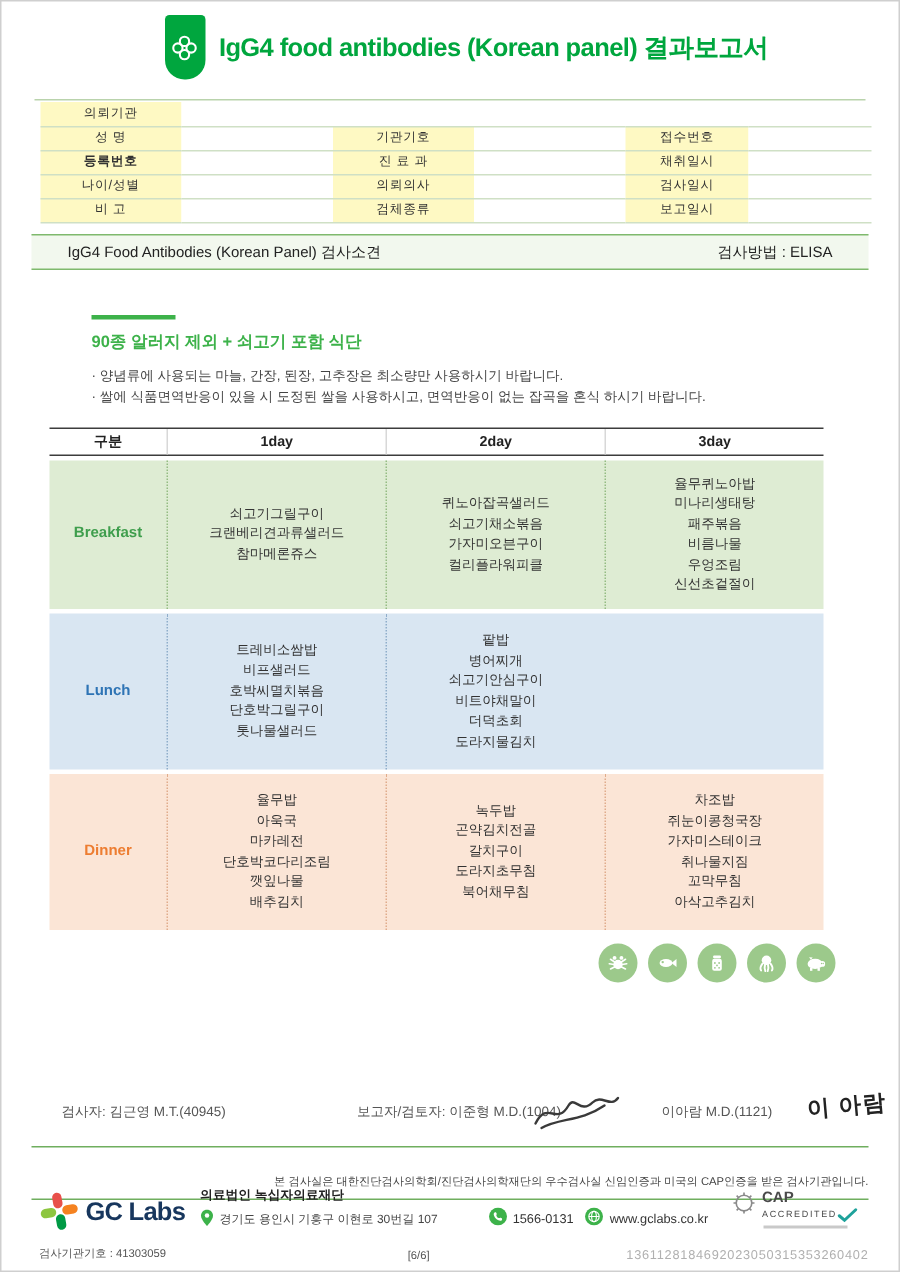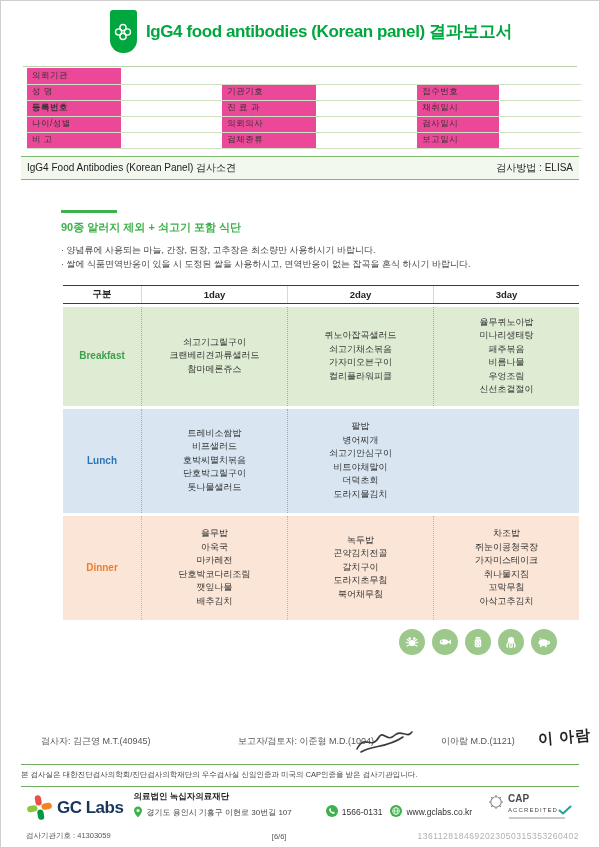--- a/index.html
+++ b/index.html
@@ -22,40 +22,40 @@
     letter-spacing:-0.4px;
   }
 
   
   .info-wrap { margin:13px 22px 0 22px; border-top:1px solid #b9d3ac; padding-top:1px; }
   table.info { width:100%; border-collapse:collapse; table-layout:fixed; margin:0 4px; }
   table.info td {
     height:16px; font-size:8.5px; color:#333;
     border-bottom:1px solid #cfe0c5; padding:1px 5px; vertical-align:middle;
   }
-  td.lbl { background:#ec4899; text-align:left; letter-spacing:0.5px; }
+  td.lbl { background:#fef9c3; text-align:center; letter-spacing:0.5px; }
   td.lbl.bold { font-weight:bold; }
   td.val { background:#ffffff; }
 
   
   .section-bar {
     margin:7px 20px 0 20px; background:#f2f8ee;
     border-top:1.5px solid #7fb96d; border-bottom:1.5px solid #7fb96d;
     display:flex; justify-content:space-between; align-items:center;
-    padding:4px 6px; font-size:10px; color:#222;
+    padding:4px 24px; font-size:10px; color:#222;
   }
 
   
   .diet { margin:30px 0 0 60px; }
   .diet-rule { width:56px; height:3px; background:#3db24a; }
   .diet-title { margin-top:7px; color:#3db24a; font-weight:bold; font-size:11px; }
   .diet-notes { margin-top:8px; font-size:9px; color:#444; line-height:14.5px; white-space:pre-line; }
 
   
-  .meal { width:516px; margin:13px 0 0 62px; font-size:9px; }
+  .meal { width:516px; margin:13px 0 0 32px; font-size:9px; }
   .meal-header {
     display:grid; grid-template-columns:78px 146px 146px 146px;
     border-top:1.3px solid #3c3c3c; border-bottom:1.3px solid #3c3c3c;
     height:19px; align-items:center; text-align:center;
     font-weight:bold; font-size:9.5px; color:#222; background:#fff;
   }
   .meal-header > div + div { border-left:1px solid #d8d8d8; height:100%; display:flex; align-items:center; justify-content:center; }
   .meal-row {
     display:grid; grid-template-columns:78px 146px 146px 146px;
     margin-top:3px; text-align:center;
@@ -90,21 +90,21 @@
   .sig-approver { position:absolute; left:440px; top:8px; }
   .sig-hand {
     position:absolute; left:537px; top:1px; font-size:15px; font-weight:bold;
     color:#222; transform:rotate(-5deg); letter-spacing:1px;
   }
 
   
   .cert-bar {
     position:absolute; top:763px; left:20px; right:20px;
     border-top:1px solid #6fae5e; border-bottom:1px solid #6fae5e;
-    text-align:left; padding:5px 0 6px 0; font-size:7.5px; color:#444;
+    text-align:right; padding:18px 0 6px 0; font-size:7.5px; color:#444;
   }
 
   
   .footer { position:absolute; top:790px; left:25px; right:20px; }
   .footer-main { display:flex; align-items:flex-start; }
   .gc-logo { display:flex; align-items:center; margin-top:3px; }
   .gc-name { font-size:17px; font-weight:bold; color:#17365d; margin-left:4px; letter-spacing:-0.5px; }
   .org-block { margin-left:10px; }
   .org-name { font-size:8.5px; font-weight:bold; color:#222; }
   .addr-line { display:flex; align-items:flex-end; margin-top:3px; font-size:8px; color:#444; gap:3px; }

